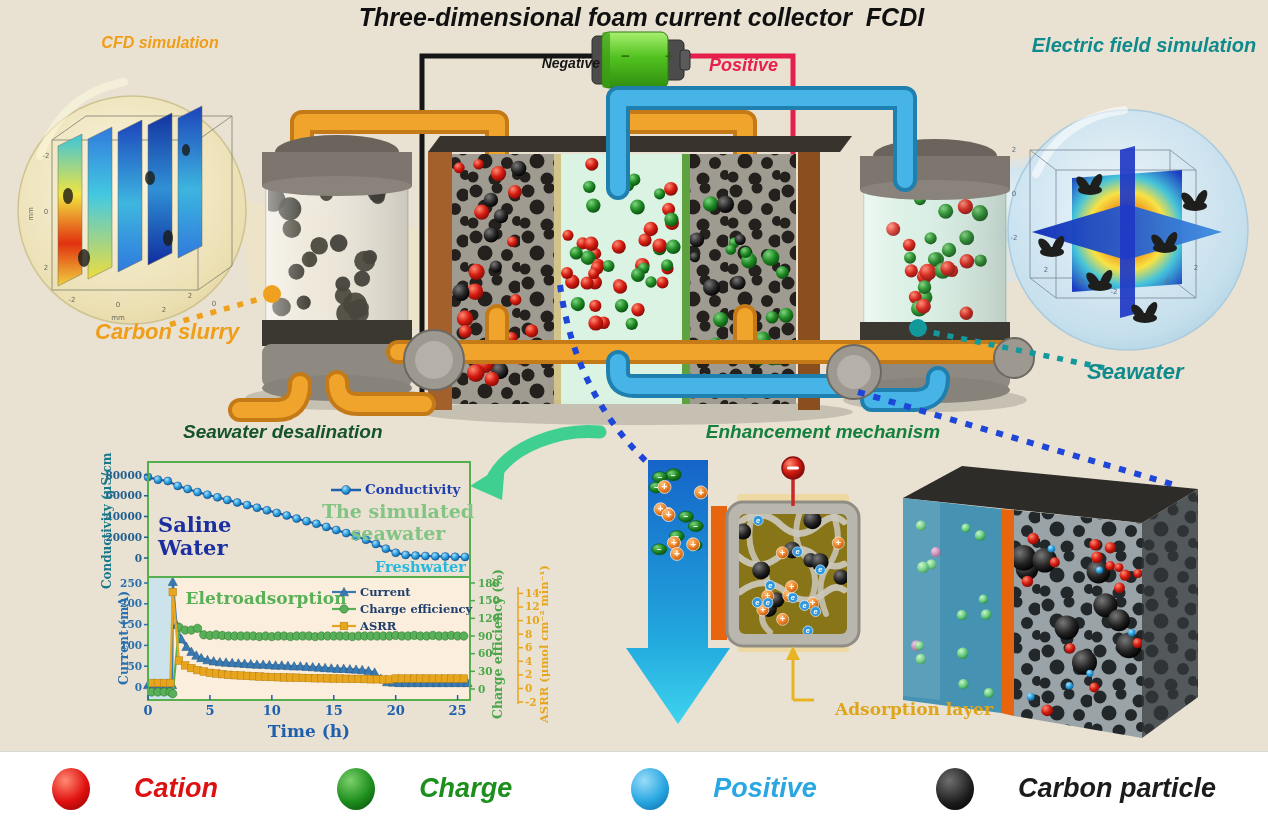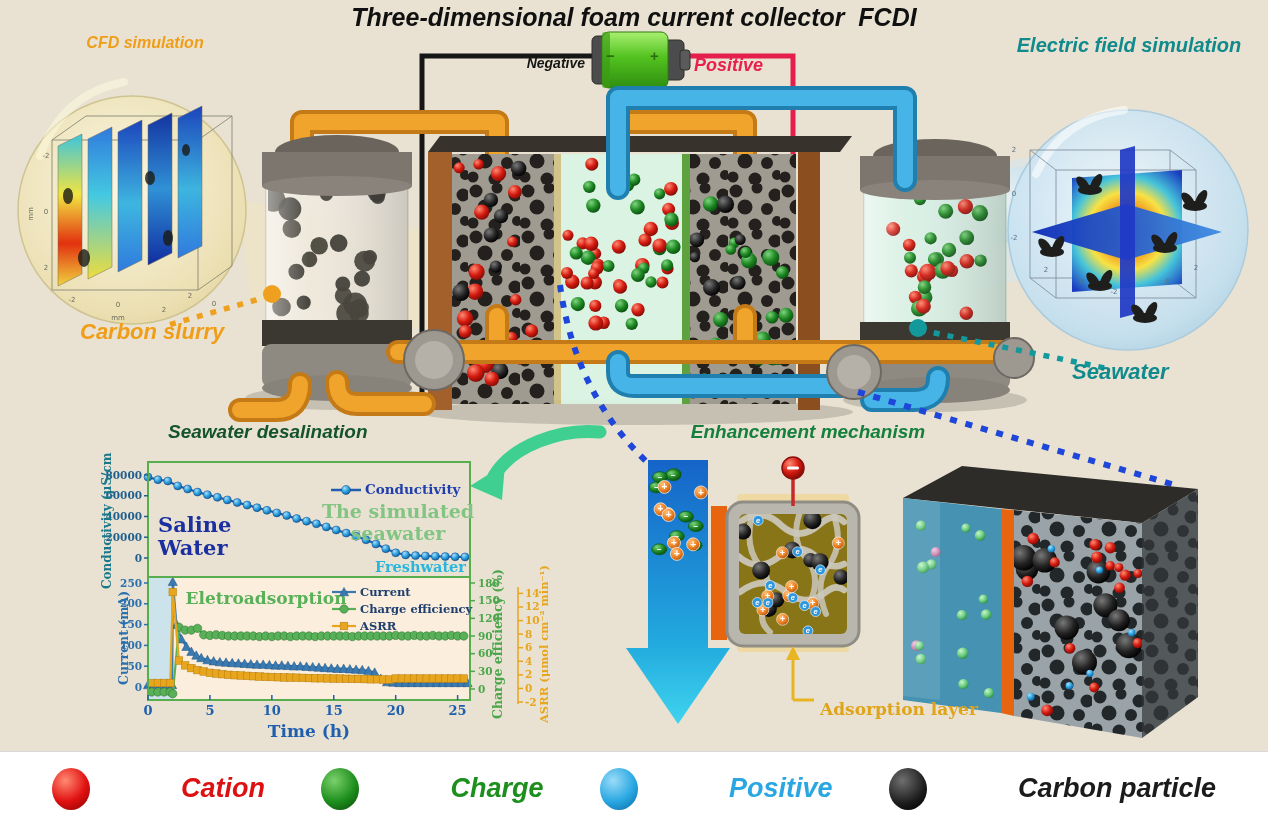--- a/index.html
+++ b/index.html
@@ -1,31 +1,31 @@
 <!DOCTYPE html>
 <html><head>
 <meta charset="utf-8">
 <style>
   html,body{margin:0;padding:0;background:#888;}
   .figure{position:relative;width:1268px;height:825px;background:#e9e2d2;overflow:hidden;
           font-family:"Liberation Sans",sans-serif;}
-  .lbl{position:absolute;font-weight:bold;font-style:italic;line-height:1.1;}
+  .lbl{position:absolute;font-weight:bold;font-style:italic;line-height:1.1;padding-left:15px;}
   #scene,#charts{position:absolute;}
   #scene{left:0;top:0;}
   #charts{left:98px;top:452px;}
   .legend{position:absolute;left:0;right:0;bottom:0;height:73px;background:#ffffff;
           display:flex;align-items:center;justify-content:space-between;padding:0 52px;
           border-top:1px solid #d8d8d8;}
   .leg-item{display:flex;align-items:center;gap:44px;}
   .ball{width:38px;height:42px;border-radius:50%;display:inline-block;}
   .s-red{background:radial-gradient(circle at 35% 30%, #ff8a72, #e01010 55%, #8c0505 95%);}
   .s-green{background:radial-gradient(circle at 35% 30%, #7cd06c, #1d8f1d 55%, #0a4d0a 95%);}
   .s-blue{background:radial-gradient(circle at 35% 30%, #9adcf8, #29a7e2 55%, #0d6ea6 95%);}
   .s-black{background:radial-gradient(circle at 35% 30%, #6f6f6f, #1c1c1c 60%, #000 95%);}
-  .leg-label{font-weight:bold;font-style:italic;font-size:27px;margin-left:47px;}
+  .leg-label{font-weight:bold;font-style:italic;font-size:27px;}
   .po1{stroke:#c47a16;stroke-width:24;fill:none;stroke-linejoin:round;stroke-linecap:round;}
   .po2{stroke:#f0a42c;stroke-width:16;fill:none;stroke-linejoin:round;stroke-linecap:round;}
   .pb1{stroke:#1f7fae;stroke-width:24;fill:none;stroke-linejoin:round;stroke-linecap:round;}
   .pb2{stroke:#46b4e6;stroke-width:16;fill:none;stroke-linejoin:round;stroke-linecap:round;}
   .wire-k{stroke:#161616;stroke-width:5;fill:none;}
   .wire-r{stroke:#e61e4b;stroke-width:5;fill:none;}
   .dash-b{stroke:#1e46d8;stroke-width:6;fill:none;stroke-dasharray:7 9;}
   .dash-o{stroke:#efa01e;stroke-width:5.5;fill:none;stroke-dasharray:6 8;}
   .dash-t{stroke:#13999c;stroke-width:5.5;fill:none;stroke-dasharray:6 8;}
   .frameln{stroke:#8a8a78;stroke-width:1;fill:none;opacity:.9;}

